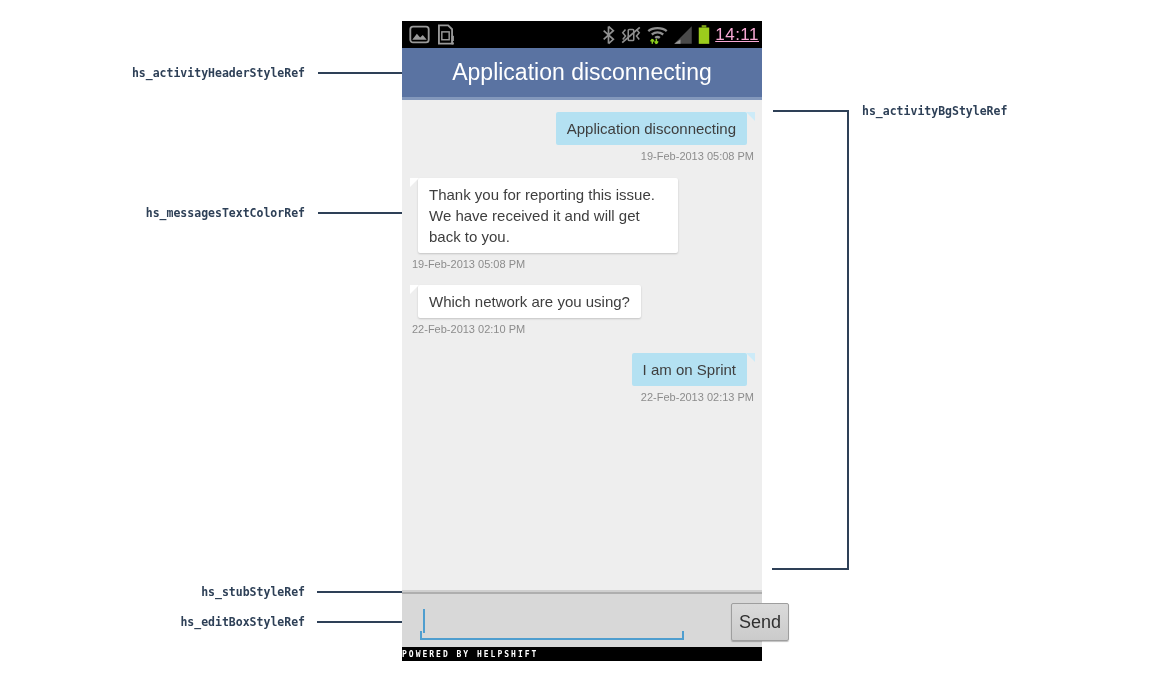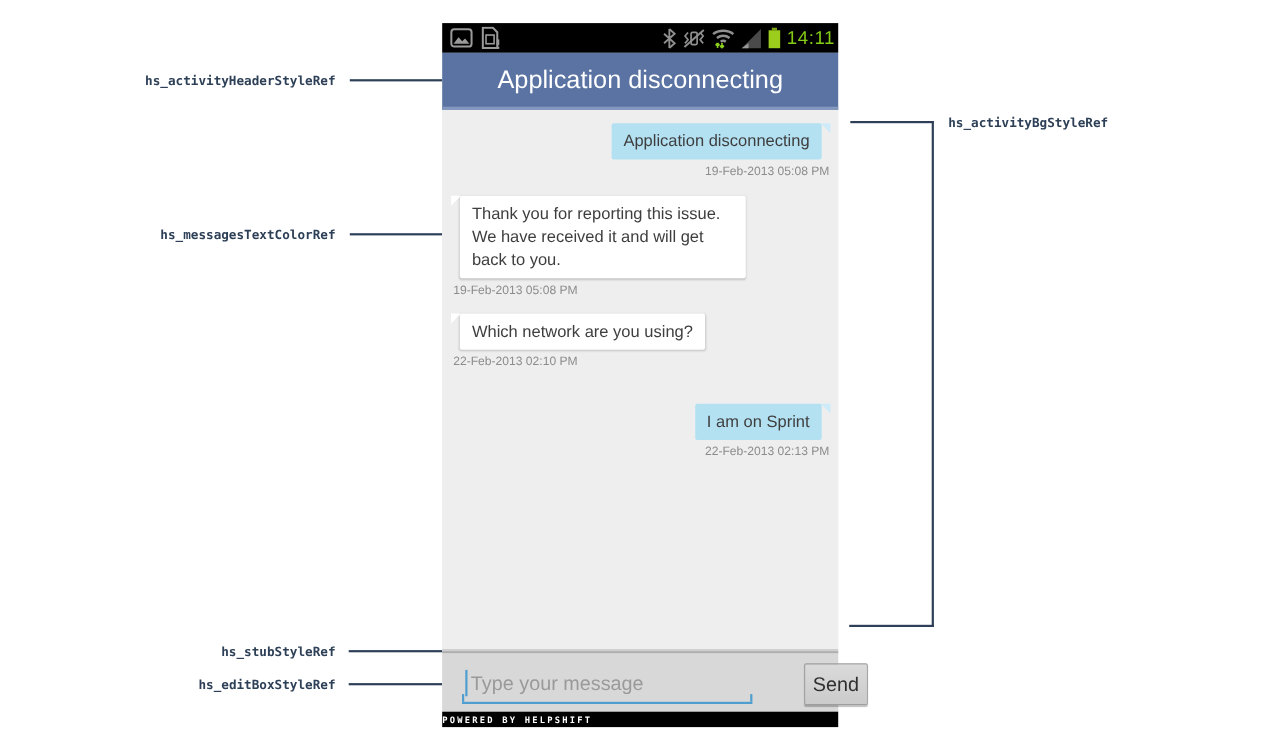--- a/index.html
+++ b/index.html
@@ -10,21 +10,21 @@
              font-size:11.5px;color:#2e4057;white-space:nowrap;}
   .ann-line{position:absolute;background:#2e4057;}
 
   
   .phone{position:absolute;left:402px;top:21px;width:360px;height:640px;background:#eeeeee;}
 
   
   .statusbar{position:absolute;left:0;top:0;width:360px;height:27px;background:#000;}
   .sb-left{position:absolute;left:7px;top:3px;display:flex;align-items:center;gap:5px;}
   .sb-right{position:absolute;right:3px;top:2px;display:flex;align-items:center;gap:4px;height:23px;}
-  .sb-time{color:#84cc16;font-size:17px;letter-spacing:.5px;}
+  .sb-time{color:#f9a8d4;font-size:17px;letter-spacing:.5px;text-decoration:underline;}
 
   
   .header{position:absolute;left:0;top:27px;width:360px;height:52px;background:#5a73a2;
           border-bottom:3px solid #8398bc;box-sizing:border-box;display:flex;align-items:center;justify-content:center;}
   .header-title{color:#ffffff;font-size:23px;font-weight:400;}
 
   
   .chat{position:absolute;left:0;top:79px;width:360px;height:490px;background:#eeeeee;overflow:hidden;}
   .msg{position:absolute;display:flex;flex-direction:column;}
   .msg.user{right:15px;align-items:flex-end;}
@@ -150,35 +150,34 @@
         <div class="tstamp">19-Feb-2013 05:08 PM</div>
       </div>
 
       <div class="msg admin" style="top:185px;justify-content:flex-end;">
         <div class="bubble">
           <span>Which network are you using?</span>
         </div>
         <div class="tstamp">22-Feb-2013 02:10 PM</div>
       </div>
 
-      <div class="msg user" style="top:267px;padding-left:33px;">
+      <div class="msg user" style="top:253px;padding-left:33px;">
         <div class="bubble">
           <span>I am on Sprint</span>
         </div>
         <div class="tstamp">22-Feb-2013 02:13 PM</div>
       </div>
 
     </div>
 
     <div class="stub"></div>
 
     <div class="compose">
       <div class="editbox">
         <div class="cursor"></div>
-        <input type="text" value="" placeholder="Type your message" style="">
       </div>
       <button class="send-btn">Send</button>
     </div>
 
     <div class="footer">
       <span class="footer-text">POWERED BY HELPSHIFT</span>
     </div>
 
   </div>
 </div>

